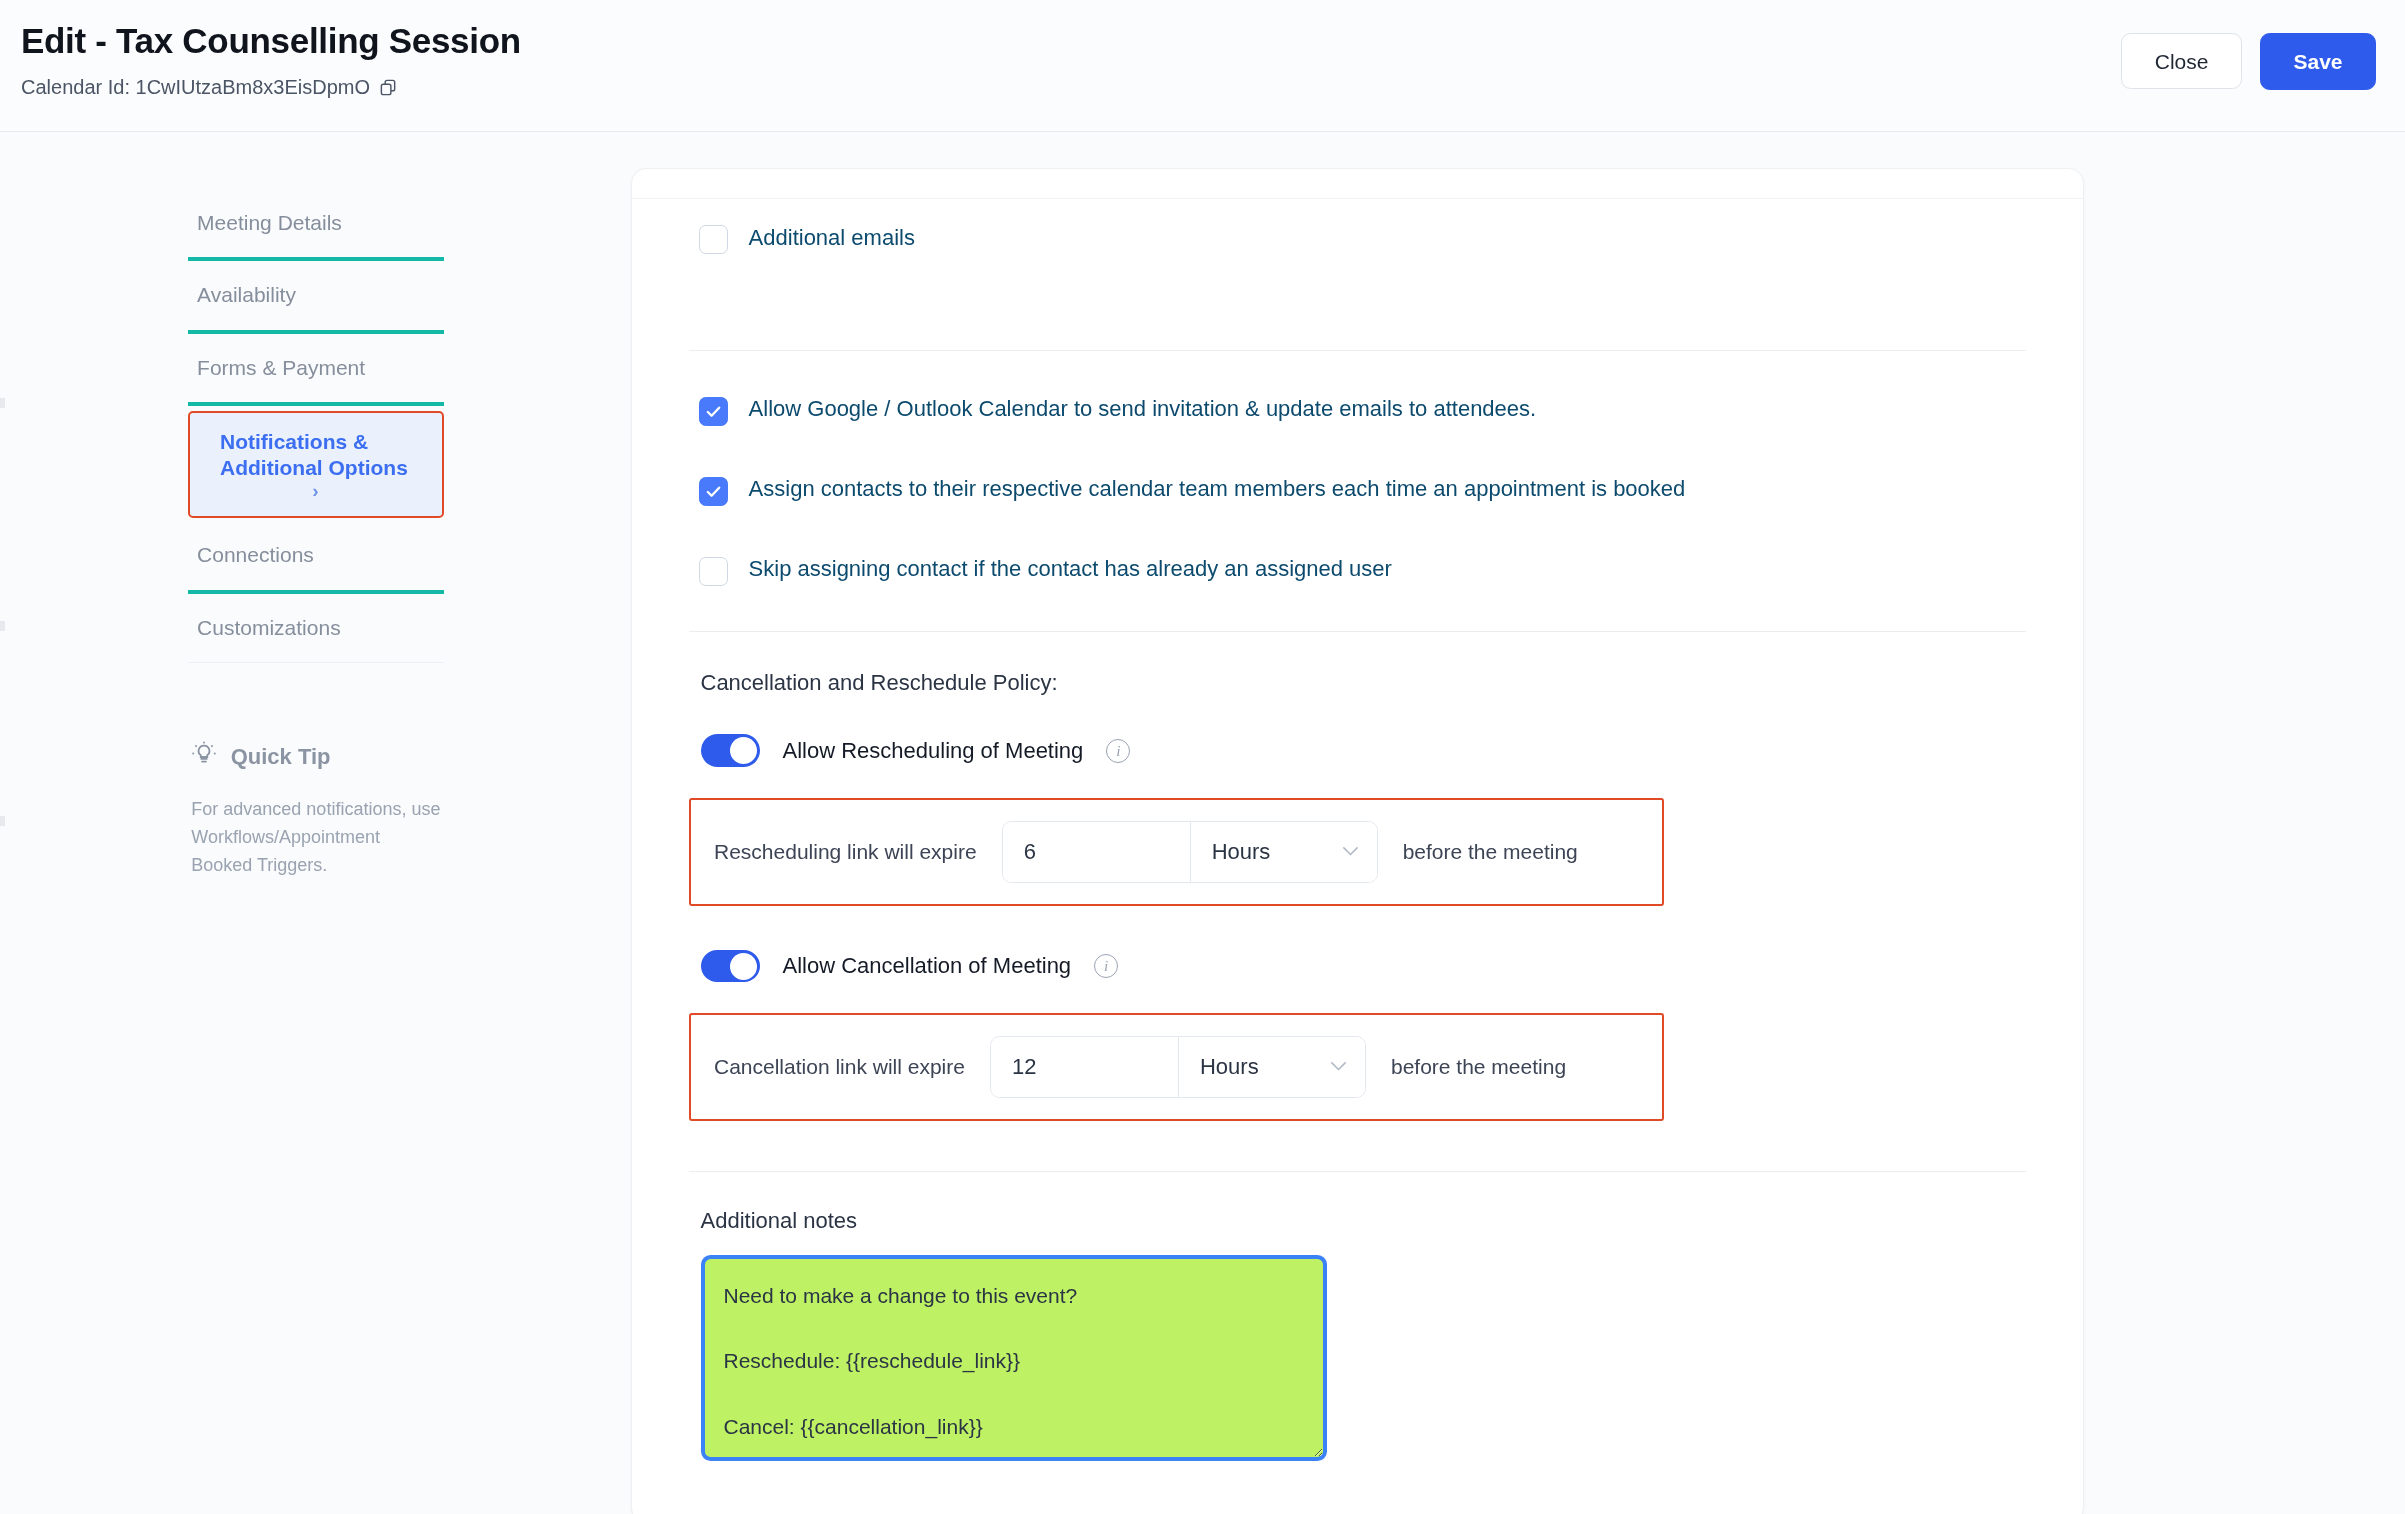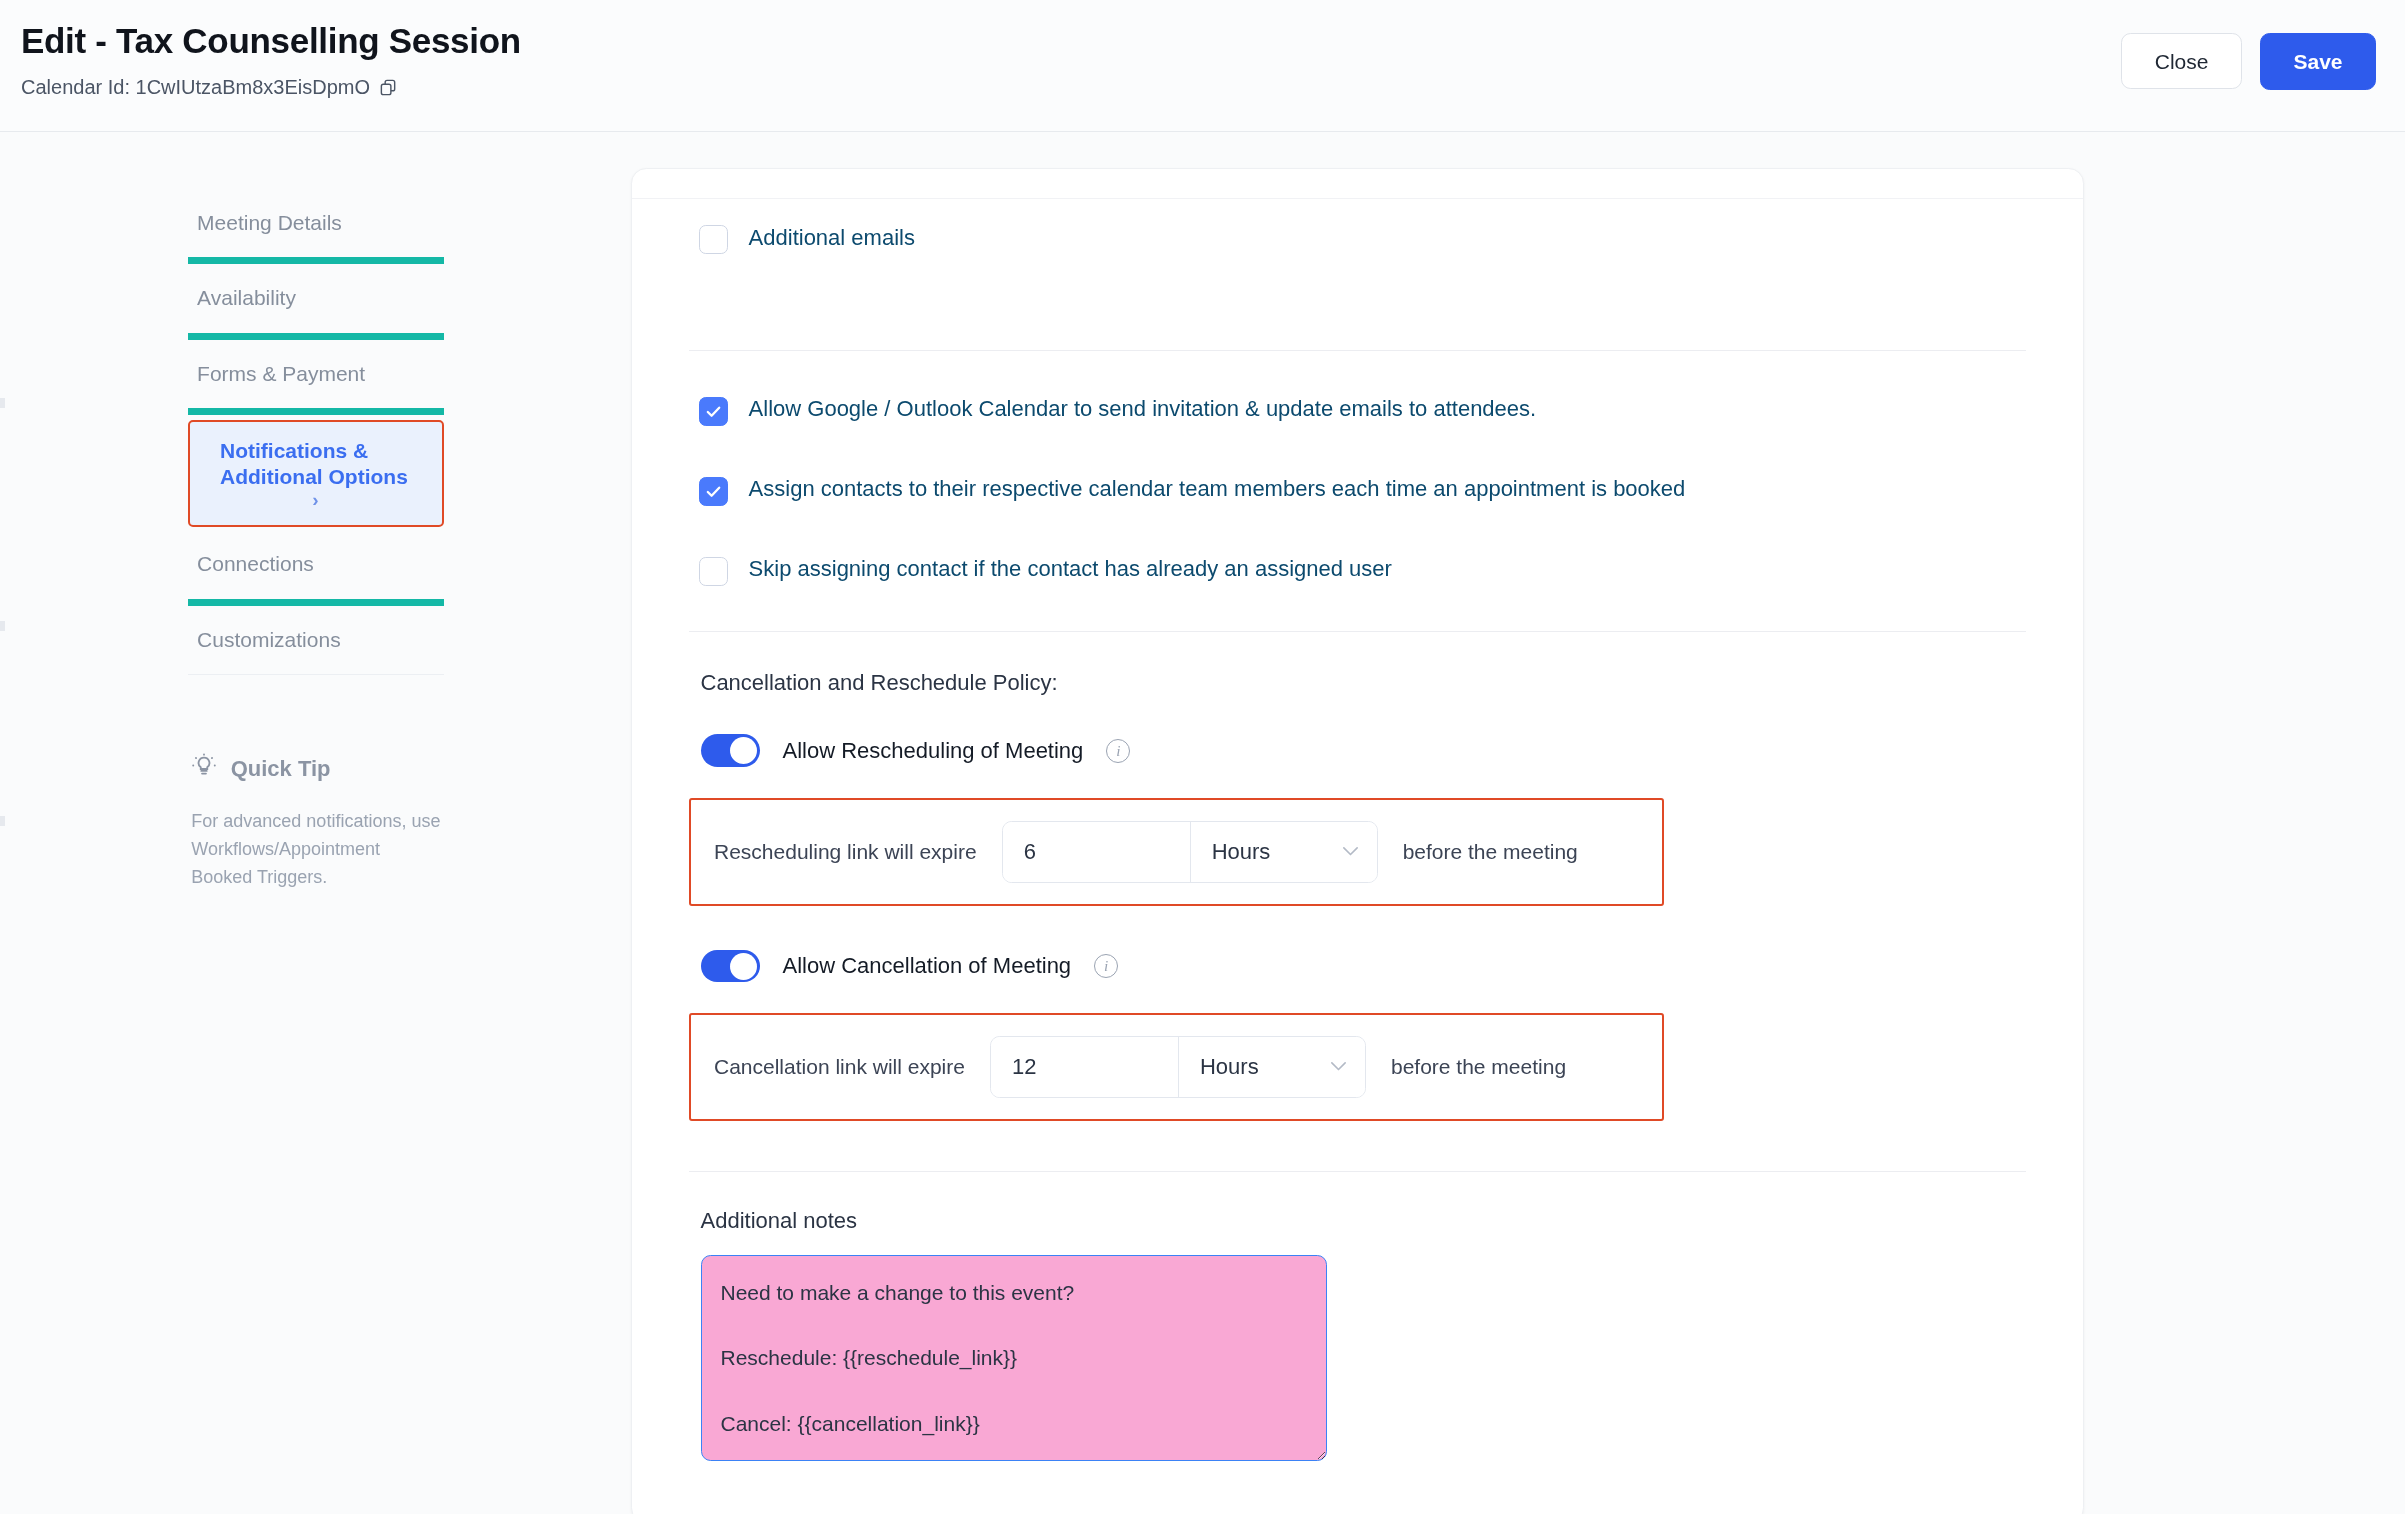--- a/index.html
+++ b/index.html
@@ -75,21 +75,21 @@
     display: flex;
     flex-direction: column;
     align-items: center;
   }
   .nav-list { width: 256px; display: flex; flex-direction: column; }
   .nav-item {
     position: relative;
     padding: 21px 13.4px 21px 9.6px;
     font-size: 21px;
     color: #858e9c;
-    border-bottom: 7px solid #14b8a6;
+    border-bottom: 4px solid #14b8a6;
     cursor: pointer;
     display: flex;
     align-items: center;
     justify-content: space-between;
     line-height: 1.25;
   }
   .nav-item.active {
     background: #eaf1fd;
     color: #3b6ef0;
     font-weight: 700;
@@ -195,26 +195,26 @@
   }
   .unit-text { font-size: 22px; color: #2b3444; }
   .chev-down { color: #b3bac6; font-size: 17px; line-height: 1; }
   .suffix-label { font-size: 21px; color: #3c4455; white-space: nowrap; }
 
   .notes-label {
     font-size: 22px; color: #2b3444; padding-left: 11.5px; margin-bottom: 21px;
   }
   .notes-area {
     width: 626px; height: 206px;
-    border: 1px solid #3b82f6; border-radius: 9.6px;
+    border: 4px solid #3b82f6; border-radius: 9.6px;
     margin-left: 11.5px;
     padding: 21px 19px;
     font-family: "Liberation Sans", sans-serif;
     font-size: 21px; color: #2b3444; line-height: 1.55;
-    resize: vertical; outline: none; background: #f9a8d4;
+    resize: vertical; outline: none; background: #bef264;
     white-space: pre-wrap; overflow: hidden;
   }
 
   .edge-mark {
     position: absolute; left: 0; width: 4.8px; height: 9.6px;
     background: #e6e9ee;
   }
 </style>
 </head>
 <body>

